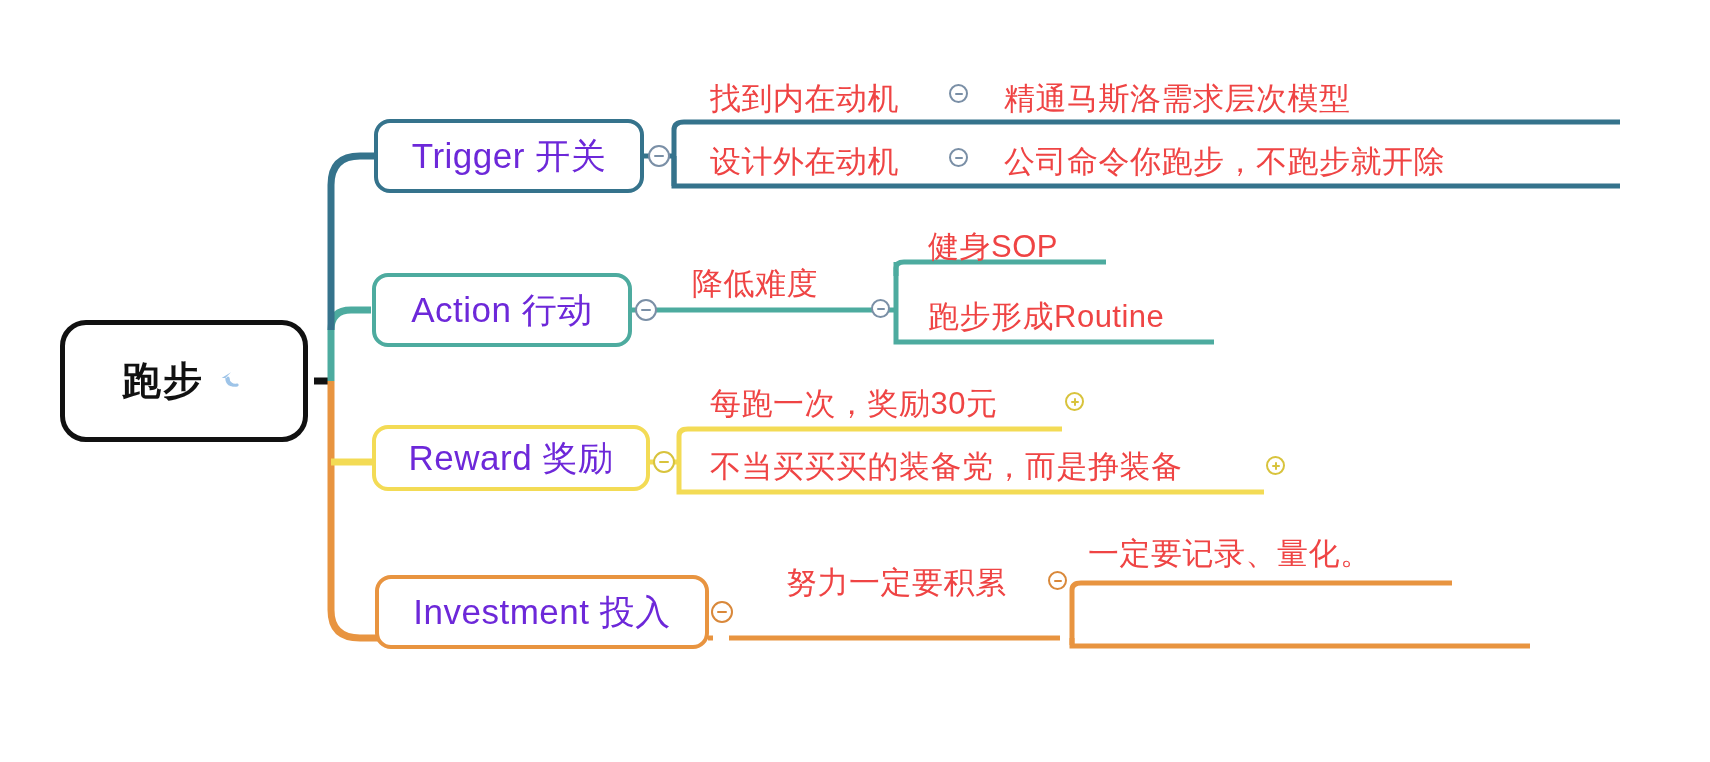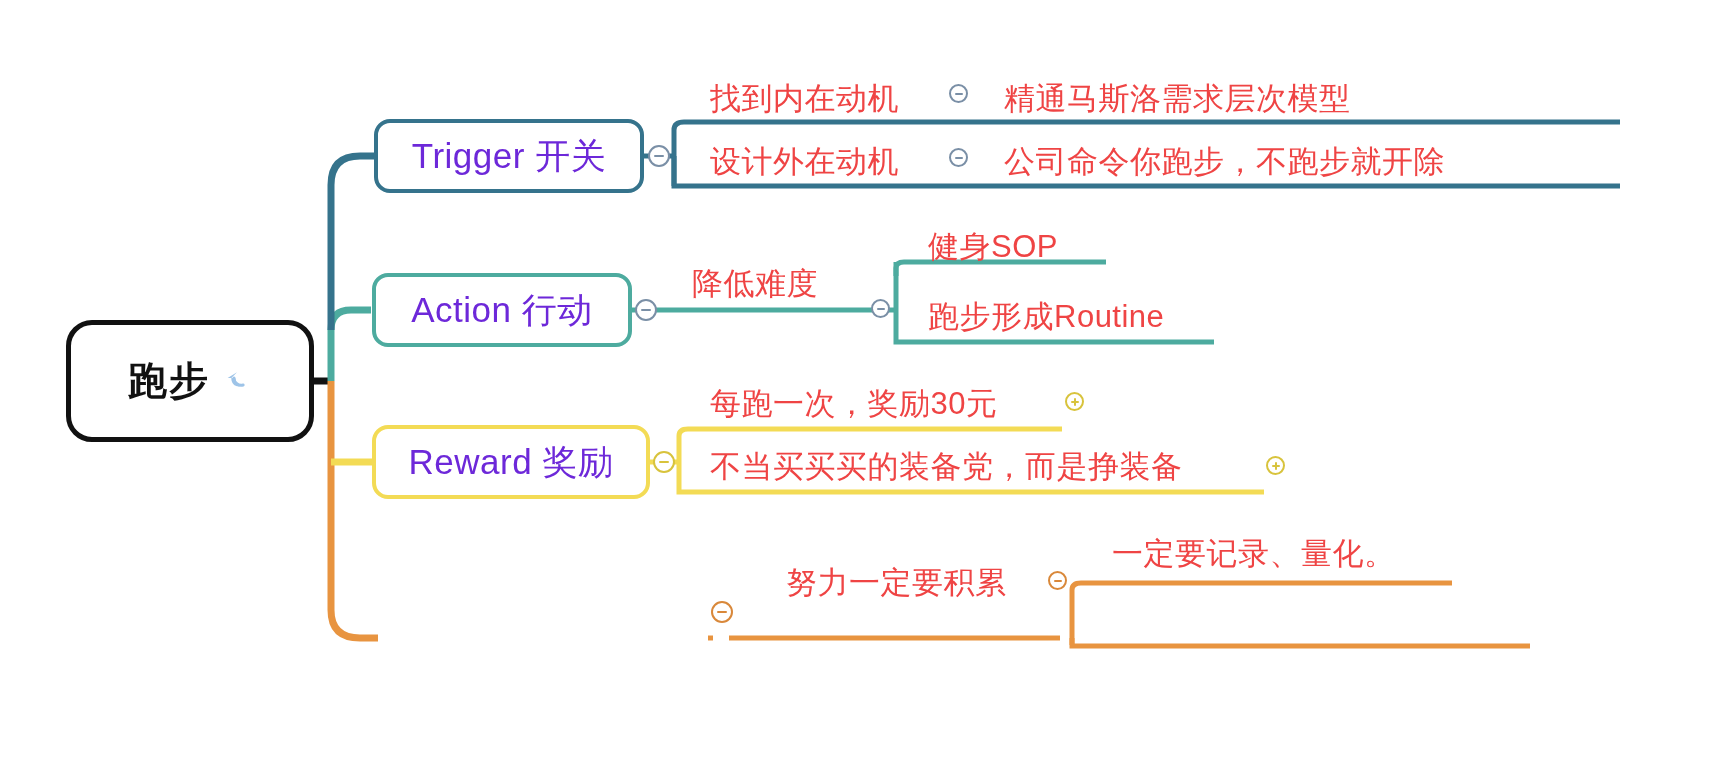--- a/index.html
+++ b/index.html
@@ -77,21 +77,21 @@
     <path d="M679,462 L679,492 L1264,492" stroke="#F3DB55" stroke-width="5" fill="none"></path>
 
     <path d="M708,638 L713,638" stroke="#E89440" stroke-width="5" fill="none"></path>
     <path d="M729,638 L1048,638" stroke="#E89440" stroke-width="5" fill="none"></path>
     <path d="M1048,638 L1060,638" stroke="#E89440" stroke-width="5" fill="none"></path>
     <path d="M1072,638 L1072,590 Q1072,583 1081,583 L1452,583" stroke="#E89440" stroke-width="5" fill="none"></path>
     <path d="M1072,638 L1072,645 L1072,645" stroke="#E89440" stroke-width="5" fill="none"></path>
     <path d="M1072,638 L1072,646 L1530,646" stroke="#E89440" stroke-width="5" fill="none"></path>
   </svg>
 
-  <div class="node root-node" style="left:66px;top:320px;width:248px;height:122px;">
+  <div class="node root-node" style="left:60px;top:320px;width:248px;height:122px;">
     <span class="root-label">跑步</span>
     <span class="root-icon">
       <svg width="30" height="30" viewBox="0 0 24 24">
         <path d="M12 5 L7.5 9.5 L10.5 9.5 C10.5 13 13.5 15.5 16.5 15 C14.5 16.8 11 16.6 9.2 14.6 C7.3 12.5 7.5 10 7.5 9.5 L4.5 9.5 Z" fill="#9EC4E8"></path>
         <path d="M9.6 9.6 C9.6 13.4 13.2 16.2 16.9 15.2" fill="none" stroke="#9EC4E8" stroke-width="2.4" stroke-linecap="round"></path>
       </svg>
     </span>
   </div>
 
   <div class="node branch-node" style="left:374px;top:119px;width:270px;height:74px;border-color:#35738C;">
@@ -135,21 +135,21 @@
     <span class="bar"></span>
   </div>
 
   <div class="leaf lv3" style="left:928px;top:296px;">
     <span>跑步形成Routine</span>
   </div>
   <div class="leaf lv3" style="left:928px;top:226px;">
     <span>健身SOP</span>
   </div>
 
-  <div class="node branch-node" style="left:372px;top:425px;width:278px;height:74px;border-color:#F3DB55;">
+  <div class="node branch-node" style="left:372px;top:425px;width:278px;height:66px;border-color:#F3DB55;">
     <span>Reward 奖励</span>
   </div>
   <div class="toggle" style="left:653px;top:451px;border-color:#d8c33c;">
     <span class="bar" style="background:#d8c33c;"></span>
   </div>
 
   <div class="leaf" style="left:710px;top:383px;">
     <span>每跑一次，奖励30元</span>
   </div>
   <div class="toggle sm" style="left:1065px;top:392px;border-color:#d8c33c;">
@@ -158,28 +158,31 @@
   </div>
 
   <div class="leaf" style="left:710px;top:446px;">
     <span>不当买买买的装备党，而是挣装备</span>
   </div>
   <div class="toggle sm" style="left:1266px;top:456px;border-color:#d8c33c;">
     <span class="bar" style="background:#d8c33c;"></span>
     <span class="vbar" style="background:#d8c33c;"></span>
   </div>
 
+  <div class="node branch-node" style="left:375px;top:575px;width:334px;height:74px;border-color:#E89440;">
+    <span>Investment 投入</span>
+  </div>
   <div class="toggle" style="left:711px;top:601px;border-color:#d9883a;">
     <span class="bar" style="background:#d9883a;"></span>
   </div>
 
   <div class="leaf" style="left:770px;top:562px;margin-left:16px;">
     <span>努力一定要积累</span>
   </div>
   <div class="toggle sm" style="left:1048px;top:571px;border-color:#d9883a;">
     <span class="bar" style="background:#d9883a;"></span>
   </div>
 
-  <div class="leaf lv3" style="left:1112px;top:533px;">
+  <div class="leaf lv3" style="left:1088px;top:533px;">
     <span>一定要记录、量化。</span>
   </div>
 
 </div>
 
 </body></html>

